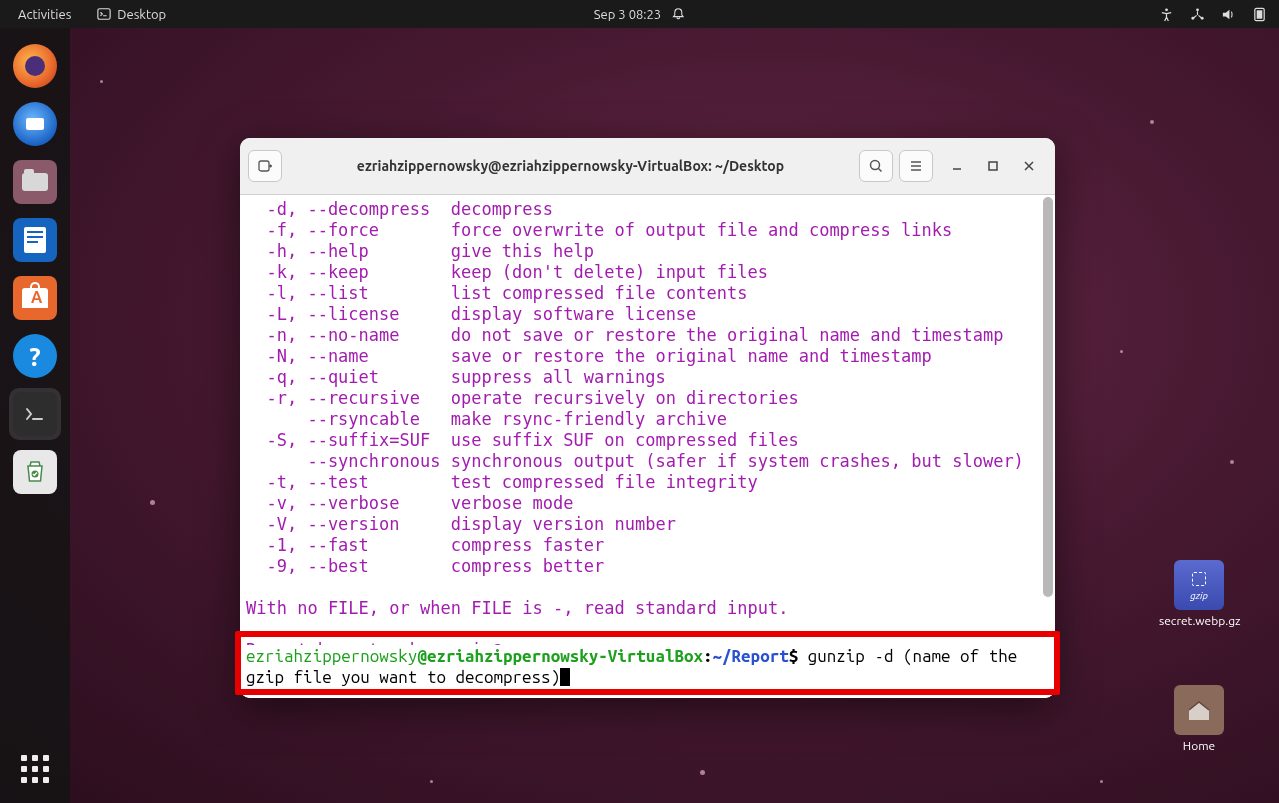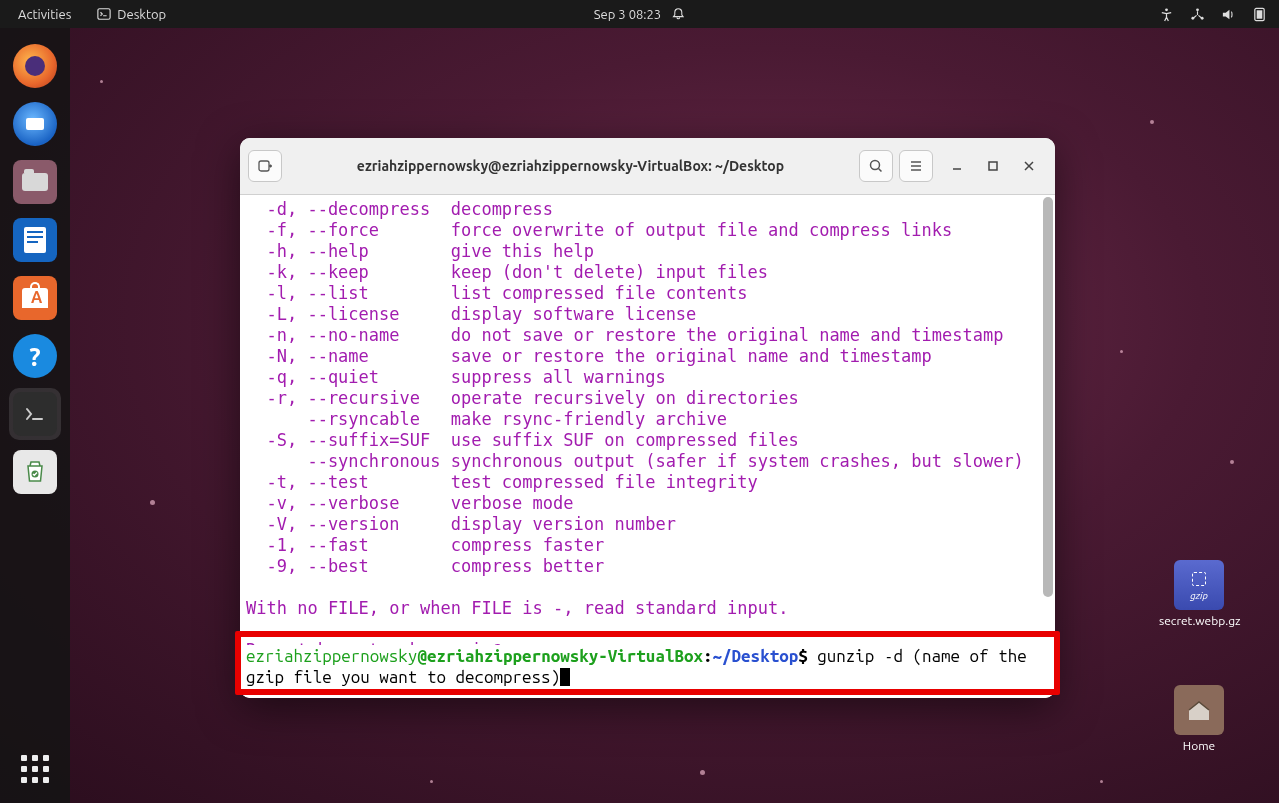--- a/index.html
+++ b/index.html
@@ -298,14 +298,14 @@
 
 Report bugs to &lt;bug-gzip@gnu.org&gt;.</pre>
     <div class="scrollbar">
         <div class="thumb"></div>
       </div>
   </div>
 </div>
 
 <div class="prompt-highlight"></div>
 <div class="prompt-line">
-  <span class="p-user">ezriahzippernowsky</span><span class="p-host">@</span><span class="p-host">ezriahzippernowsky-VirtualBox</span><span class="p-colon">:</span><span class="p-path">~/Desktop</span><span class="p-colon">$ </span><span>gunzip -d (name of the gzip file you want to decompress)</span><span class="cursor-block"></span>
+  <span class="p-user">ezriahzippernowsky</span><span class="p-host">@</span><span class="p-host">ezriahzippernowsky-VirtualBox</span><span class="p-colon">:</span><span class="p-path">~/Report</span><span class="p-colon">$ </span><span>gunzip -d (name of the gzip file you want to decompress)</span><span class="cursor-block"></span>
 </div>
 
 </body></html>

